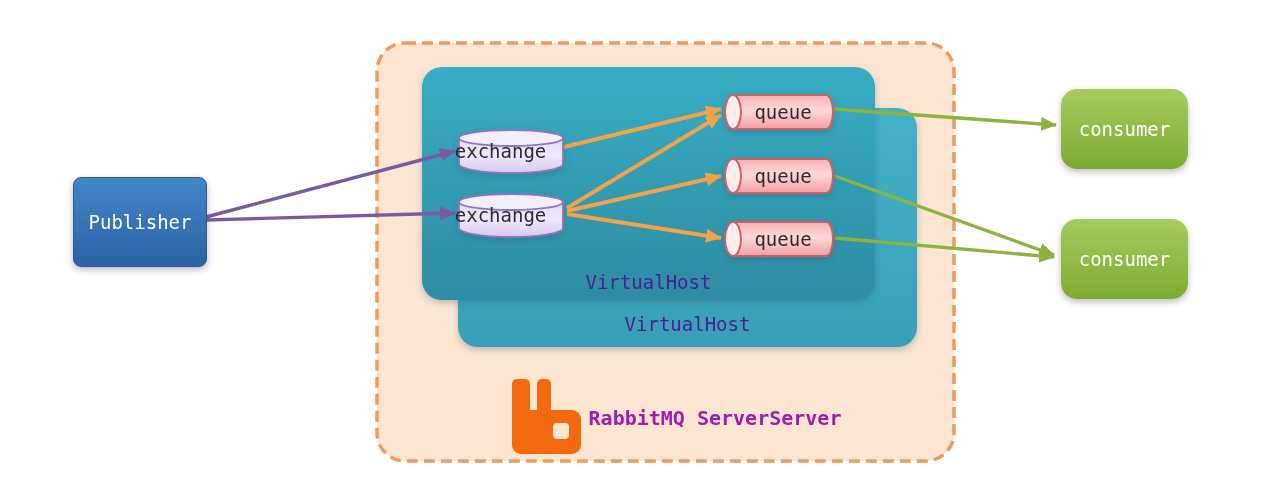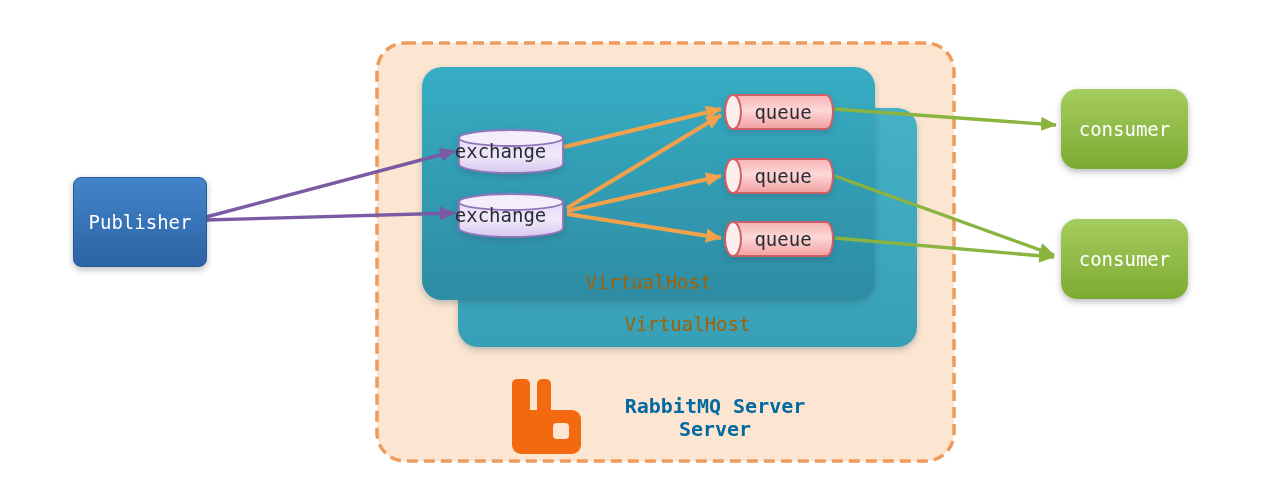--- a/index.html
+++ b/index.html
@@ -21,26 +21,26 @@
     left:73px;top:177px;width:132px;height:88px;border-radius:8px;
     background:linear-gradient(180deg,#4285c8 0%,#2c63a6 100%);
     border:1px solid #275a96;
   }
   .consumer{
     width:127px;height:80px;border-radius:16px;
     background:linear-gradient(180deg,#a5cc5f 0%,#7cab31 100%);
   }
   .consumer1{left:1061px;top:89px;}
   .consumer2{left:1061px;top:219px;}
-  .vh-label{color:#a16207;}
+  .vh-label{color:#4c1d95;}
   .vh-front{left:422px;top:269px;width:453px;height:26px;}
   .vh-back{left:458px;top:311px;width:459px;height:26px;}
   .broker-title{
-    left:595px;top:394px;width:240px;height:48px;flex-direction:column;
-    color:#0369a1;font-weight:bold;font-size:20px;line-height:23px;
+    left:595px;top:394px;width:240px;height:48px;flex-direction:row;
+    color:#a21caf;font-weight:bold;font-size:20px;line-height:23px;
   }
   .ex-label{width:85px;height:28px;}
   .ex1{left:458px;top:137px;}
   .ex2{left:458px;top:201px;}
   .q-label{width:100px;height:28px;}
   .q1{left:733px;top:98px;}
   .q2{left:733px;top:162px;}
   .q3{left:733px;top:225px;}
 </style>
 </head>

